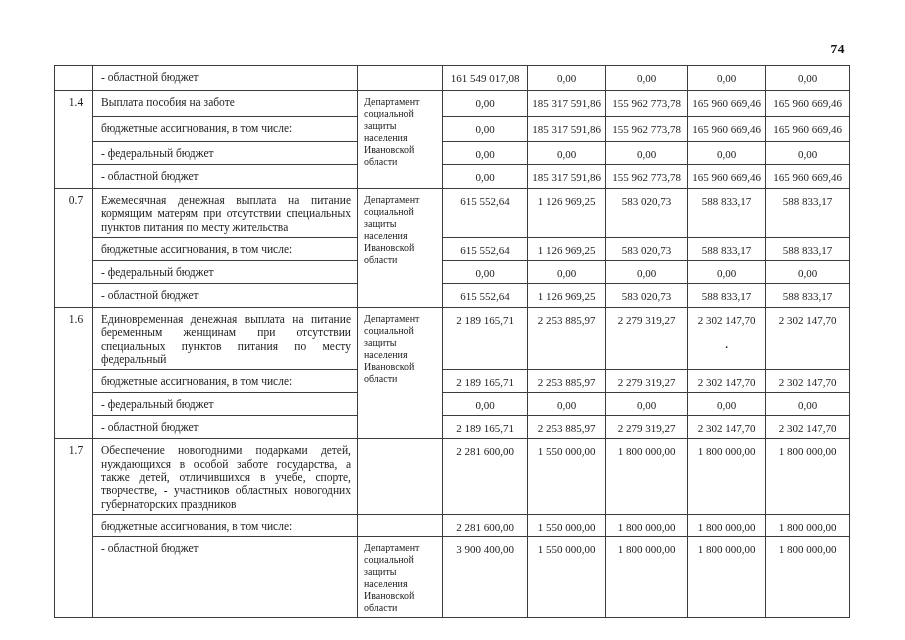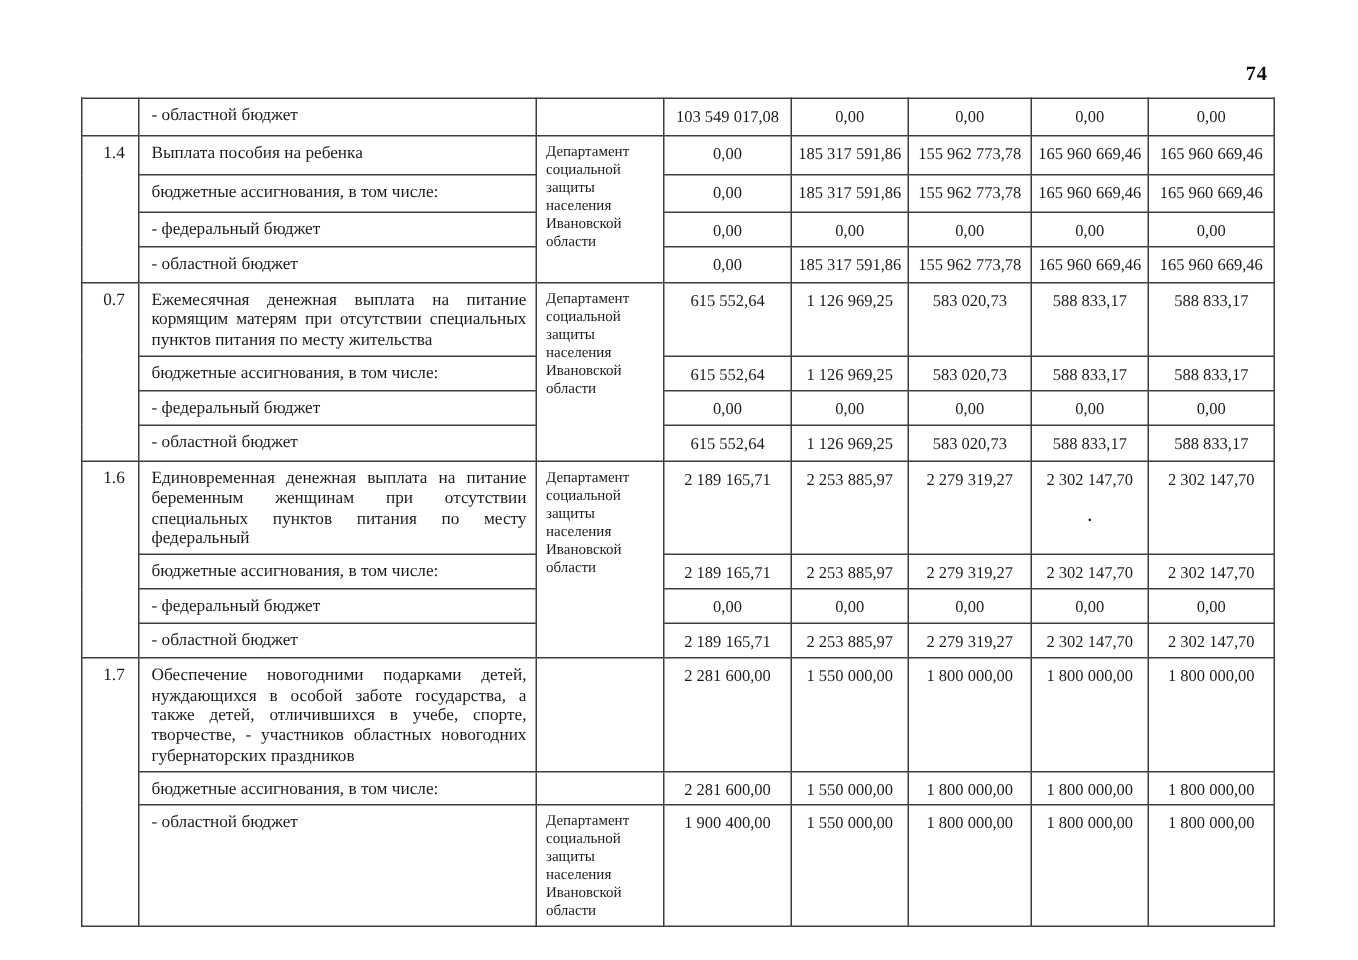--- a/index.html
+++ b/index.html
@@ -87,30 +87,30 @@
         <col style="width:82px">
       <col style="width:78px">
         <col style="width:84px">
     </colgroup>
 
     <tbody>
         <tr style="height:25px">
       <td class="num"></td>
       <td class="desc">- областной бюджет</td>
       <td class="dept"></td>
-      <td class="val">103 549 017,08</td>
+      <td class="val">161 549 017,08</td>
       <td class="val">0,00</td>
       <td class="val">0,00</td>
       <td class="val">0,00</td>
       <td class="val">0,00</td>
     </tr>
 
     <tr style="height:26px">
       <td class="num" rowspan="4">1.4</td>
-      <td class="desc">Выплата пособия на ребенка</td>
+      <td class="desc">Выплата пособия на заботе</td>
       <td class="dept" rowspan="4">Департамент социальной защиты населения Ивановской области</td>
       <td class="val">0,00</td>
       <td class="val">185 317 591,86</td>
       <td class="val">155 962 773,78</td>
       <td class="val">165 960 669,46</td>
       <td class="val">165 960 669,46</td>
     </tr>
     <tr style="height:25px">
       <td class="desc">бюджетные ассигнования, в том числе:</td>
       <td class="val">0,00</td>
@@ -221,21 +221,21 @@
       <td class="dept"></td>
       <td class="val">2 281 600,00</td>
       <td class="val">1 550 000,00</td>
       <td class="val">1 800 000,00</td>
       <td class="val">1 800 000,00</td>
       <td class="val">1 800 000,00</td>
     </tr>
     <tr style="height:70px">
       <td class="desc">- областной бюджет</td>
       <td class="dept">Департамент социальной защиты населения Ивановской области</td>
-      <td class="val">1 900 400,00</td>
+      <td class="val">3 900 400,00</td>
       <td class="val">1 550 000,00</td>
       <td class="val">1 800 000,00</td>
       <td class="val">1 800 000,00</td>
       <td class="val">1 800 000,00</td>
     </tr>
   </tbody>
     </table>
 </div>
 
 </body></html>

